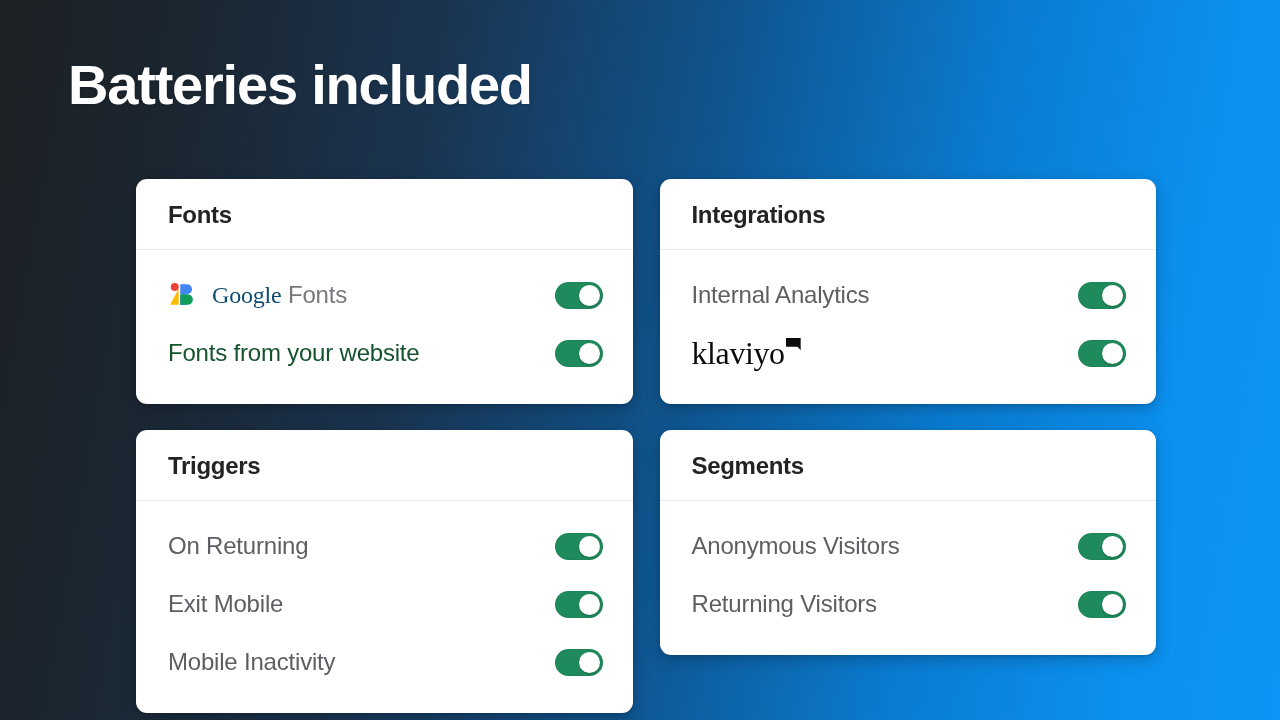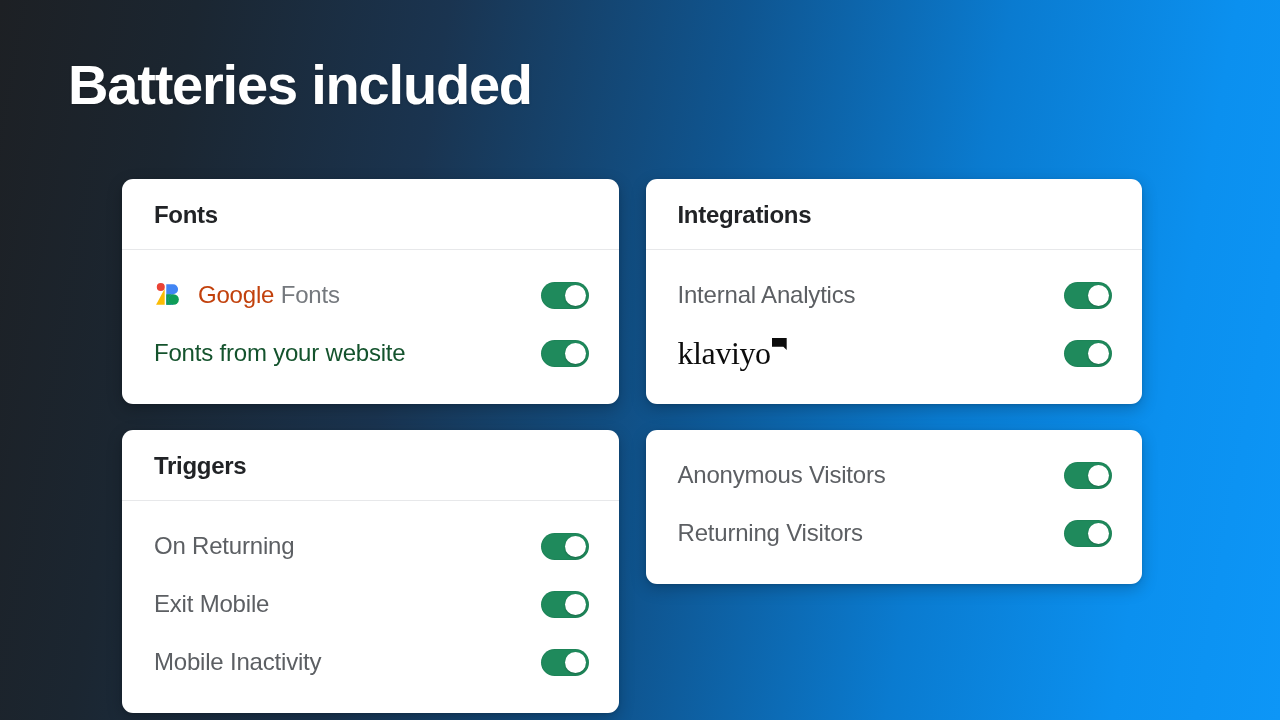--- a/index.html
+++ b/index.html
@@ -33,21 +33,21 @@
     letter-spacing: -1.2px;
     color: #ffffff;
     line-height: 1.1;
     text-shadow: 0 1px 3px rgba(0,0,0,.18);
     margin-left: 16px;
   }
 
   
   .grid {
     position: absolute;
-    left: 122px;
+    left: 136px;
     top: 179px;
     width: 1020px;
     display: flex;
     gap: 27px;
   }
   .col {
     display: flex;
     flex-direction: column;
     gap: 26px;
     width: 497px;
@@ -117,21 +117,21 @@
   }
 
   
   .logo { flex: none; display: block; }
 
   .gfonts-text {
     font-size: 24px;
     color: #5c5f63;
     letter-spacing: -0.2px;
   }
-  .gfonts-text .g1 { color: #c2410c; }
+  .gfonts-text .g1 { color: #0c4a6e; font-family: Liberation Serif, serif; }
   .gfonts-text .g2 { color: #75797e; }
 
   .klaviyo-wrap {
     display: flex;
     align-items: flex-start;
   }
   .klaviyo-word {
     font-family: "Liberation Serif", serif;
     font-size: 32px;
     color: #0c0c0c;
@@ -247,20 +247,23 @@
           <div class="toggle">
             <div class="knob"></div>
           </div>
         </div>
 
 
       </div>
     </div>
 
     <div class="card">
+      <div class="card-header">
+        <div class="card-title">Segments</div>
+      </div>
       <div class="card-body">
 
         <div class="row">
           <div class="row-label">Anonymous Visitors</div>
           <div class="toggle">
             <div class="knob"></div>
           </div>
         </div>
 
         <div class="row">

